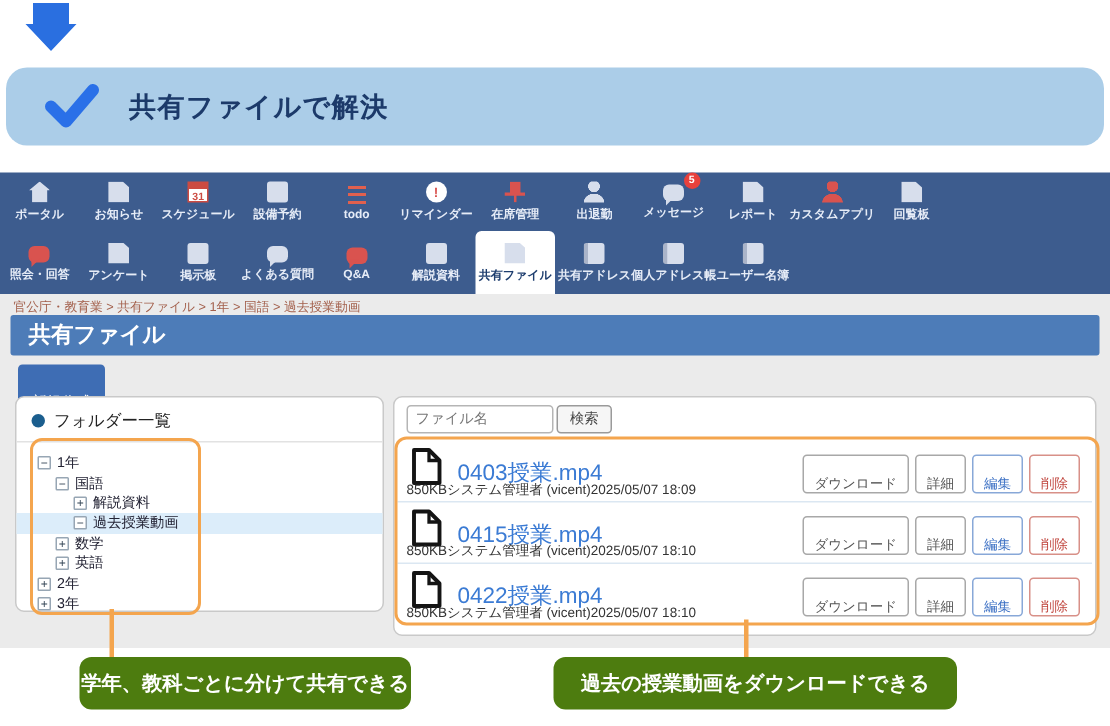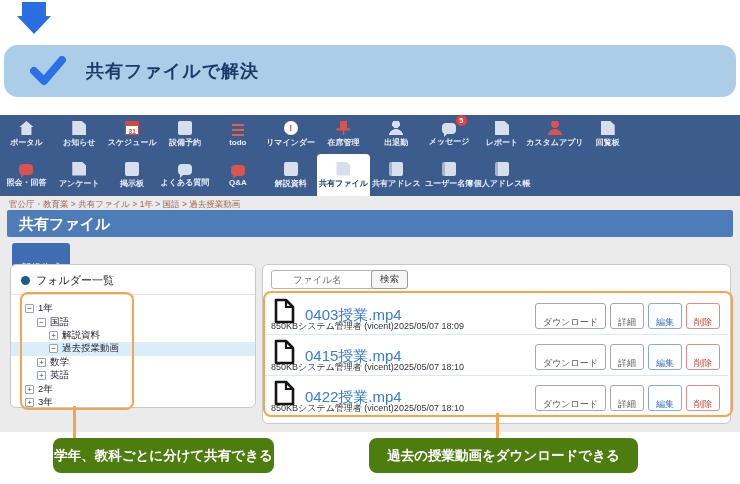--- a/index.html
+++ b/index.html
@@ -65,21 +65,21 @@
               border-bottom:1px solid #e2e2e2;font-size:11px;color:#222}
   .dot{width:9px;height:9px;border-radius:50%;background:#1b5e8e;flex:none}
 
   .tree{padding-top:7px}
   .tree-row{display:flex;align-items:center;height:13.4px;font-size:9.5px;color:#223;cursor:pointer}
   .tree-row.selected{background:#dcedfa}
   .toggle{width:9px;height:9px;border:1px solid #97a6b4;background:#fff;border-radius:1px;
           font-size:8px;line-height:8px;text-align:center;color:#345;margin-right:4px;flex:none;box-sizing:border-box}
 
   .search-input{position:absolute;left:8px;top:5px;width:86px;height:17px;border:1px solid #b5b5b5;
-                border-radius:3px;font-size:9.5px;padding:0 21px;font-family:inherit;color:#333}
+                border-radius:3px;font-size:9.5px;padding:0 5px;font-family:inherit;color:#333}
   .search-btn{position:absolute;left:108px;top:5px;height:19px;background:#f6f6f6;border:1px solid #9a9a9a;
               border-radius:3px;font-size:9.5px;color:#444;padding:0 8px;cursor:pointer;font-family:inherit}
 
   .file-list{position:absolute;left:2px;top:29px;width:463px}
   .file-row{position:relative;height:40px;border-bottom:1px solid #dbe7f2}
   .file-row:last-child{border-bottom:none}
   .file-icon{position:absolute;left:9px;top:4px}
   .file-name{position:absolute;left:40px;top:12px;font-size:15px;color:#3b7bd4;text-decoration:none;cursor:pointer}
   .file-meta{position:absolute;left:6px;top:26px;font-size:9px;color:#333}
   .file-actions{position:absolute;right:8px;top:9px;display:flex;gap:4px}
@@ -194,25 +194,25 @@
       <div class="nav-item active">
         <span class="ic s-docpen"></span>
         <span class="nav-label">共有ファイル</span>
       </div>
       <div class="nav-item">
         <span class="ic s-book"></span>
         <span class="nav-label">共有アドレス</span>
       </div>
       <div class="nav-item">
         <span class="ic s-book"></span>
+        <span class="nav-label">個人アドレス帳</span>
+      </div>
+      <div class="nav-item">
+        <span class="ic s-book"></span>
         <span class="nav-label">ユーザー名簿</span>
-      </div>
-      <div class="nav-item">
-        <span class="ic s-book"></span>
-        <span class="nav-label">個人アドレス帳</span>
       </div>
     </div>
 </div>
 
 <div class="abs content"></div>
 <div class="abs breadcrumb">官公庁・教育業 &gt; 共有ファイル &gt; 1年 &gt; 国語 &gt; 過去授業動画</div>
 <div class="abs title-bar">共有ファイル</div>
 <button class="abs new-btn">新規作成</button>
 
 <div class="abs panel left">

